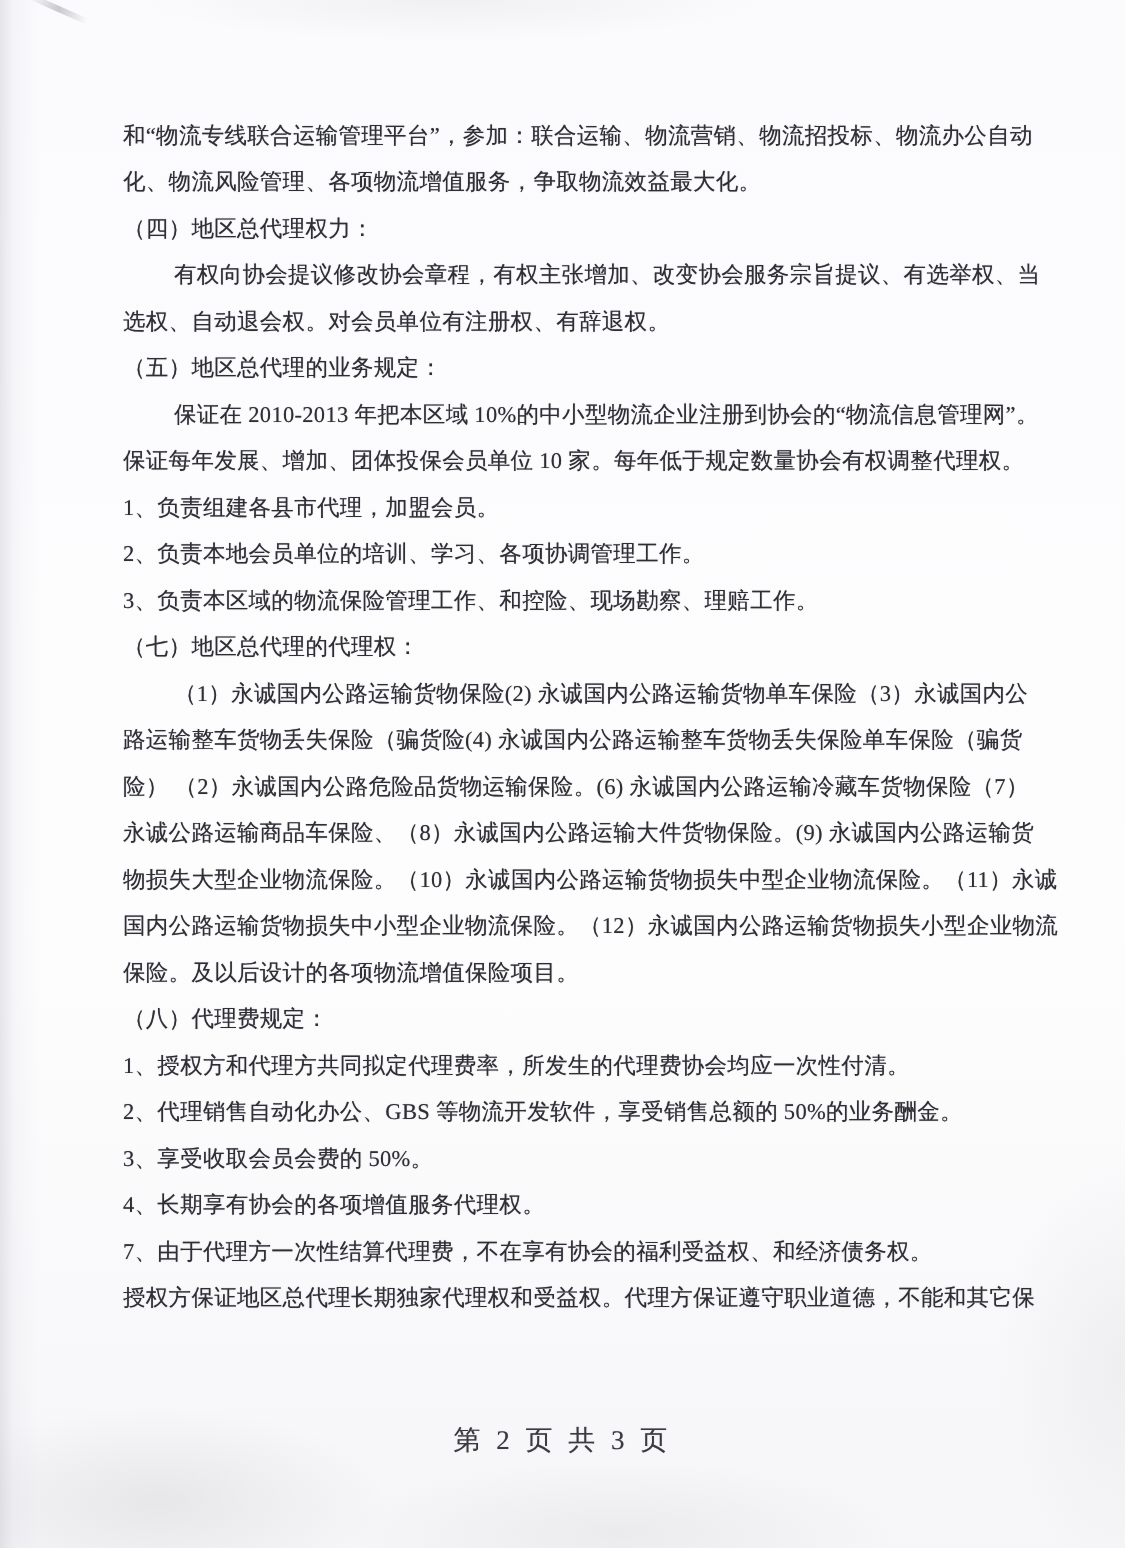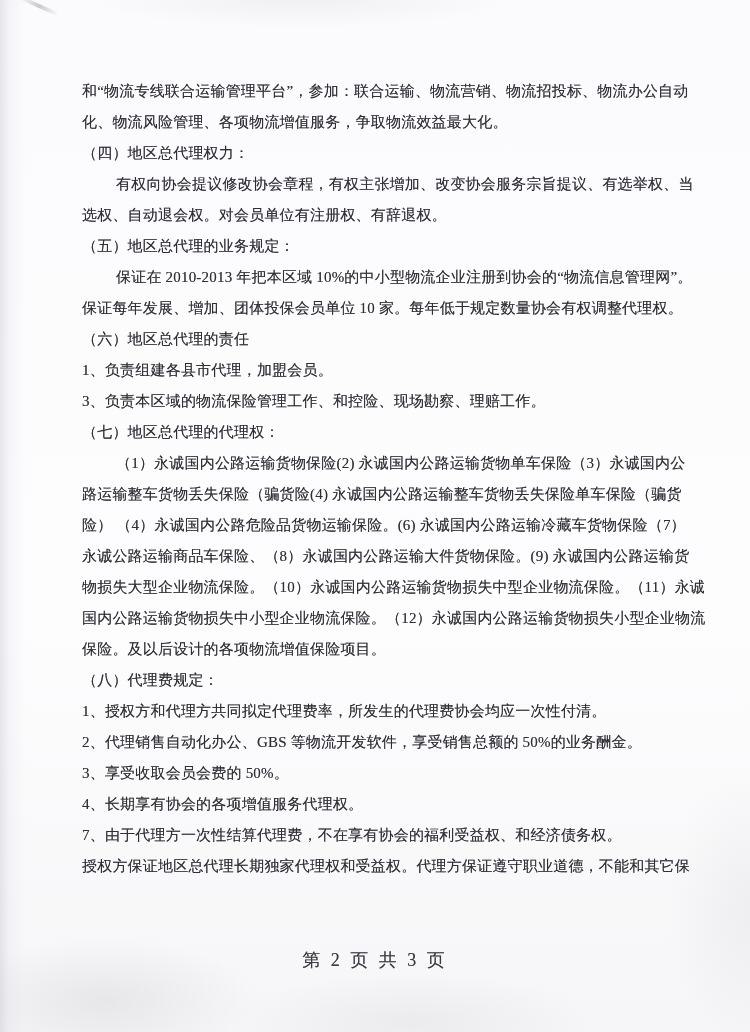--- a/index.html
+++ b/index.html
@@ -60,27 +60,27 @@
 
   <div class="content">
     <div class="line">和“物流专线联合运输管理平台”，参加：联合运输、物流营销、物流招投标、物流办公自动</div>
     <div class="line">化、物流风险管理、各项物流增值服务，争取物流效益最大化。</div>
     <div class="line">（四）地区总代理权力：</div>
     <div class="line indent">有权向协会提议修改协会章程，有权主张增加、改变协会服务宗旨提议、有选举权、当</div>
     <div class="line">选权、自动退会权。对会员单位有注册权、有辞退权。</div>
     <div class="line">（五）地区总代理的业务规定：</div>
     <div class="line indent">保证在 2010-2013 年把本区域 10%的中小型物流企业注册到协会的“物流信息管理网”。</div>
     <div class="line">保证每年发展、增加、团体投保会员单位 10 家。每年低于规定数量协会有权调整代理权。</div>
-    <div class="line">（六）地区总代理的责任</div>
     <div class="line">1、负责组建各县市代理，加盟会员。</div>
+    <div class="line">2、负责本地会员单位的培训、学习、各项协调管理工作。</div>
     <div class="line">3、负责本区域的物流保险管理工作、和控险、现场勘察、理赔工作。</div>
     <div class="line">（七）地区总代理的代理权：</div>
     <div class="line indent">（1）永诚国内公路运输货物保险(2) 永诚国内公路运输货物单车保险（3）永诚国内公</div>
     <div class="line">路运输整车货物丢失保险（骗货险(4) 永诚国内公路运输整车货物丢失保险单车保险（骗货</div>
-    <div class="line">险） （4）永诚国内公路危险品货物运输保险。(6) 永诚国内公路运输冷藏车货物保险（7）</div>
+    <div class="line">险） （2）永诚国内公路危险品货物运输保险。(6) 永诚国内公路运输冷藏车货物保险（7）</div>
     <div class="line">永诚公路运输商品车保险、（8）永诚国内公路运输大件货物保险。(9) 永诚国内公路运输货</div>
     <div class="line">物损失大型企业物流保险。（10）永诚国内公路运输货物损失中型企业物流保险。（11）永诚</div>
     <div class="line">国内公路运输货物损失中小型企业物流保险。（12）永诚国内公路运输货物损失小型企业物流</div>
     <div class="line">保险。及以后设计的各项物流增值保险项目。</div>
     <div class="line">（八）代理费规定：</div>
     <div class="line">1、授权方和代理方共同拟定代理费率，所发生的代理费协会均应一次性付清。</div>
     <div class="line">2、代理销售自动化办公、GBS 等物流开发软件，享受销售总额的 50%的业务酬金。</div>
     <div class="line">3、享受收取会员会费的 50%。</div>
     <div class="line">4、长期享有协会的各项增值服务代理权。</div>
     <div class="line">7、由于代理方一次性结算代理费，不在享有协会的福利受益权、和经济债务权。</div>

